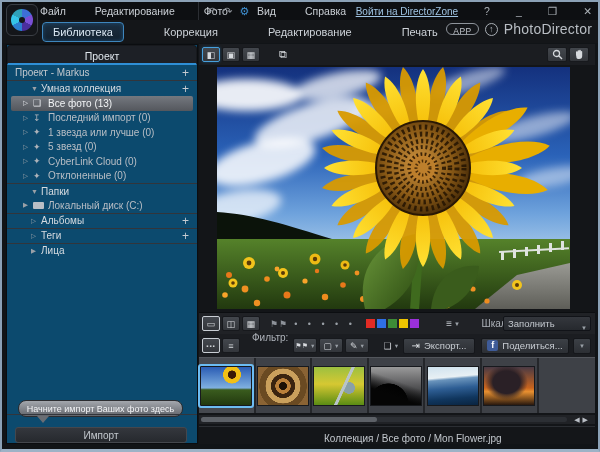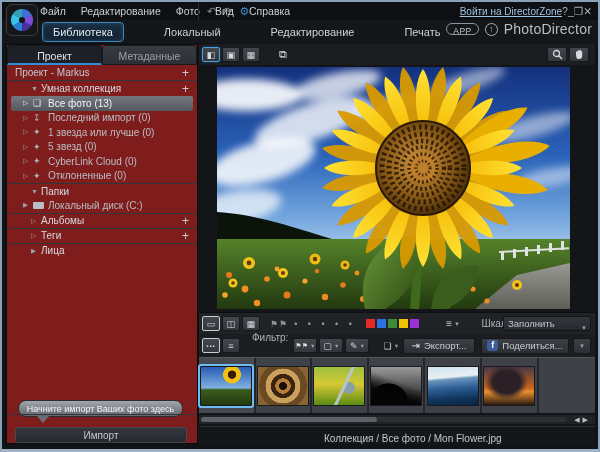--- a/index.html
+++ b/index.html
@@ -2,41 +2,41 @@
 <html><head>
 <meta charset="utf-8">
 <style>
   * { margin:0; padding:0; box-sizing:border-box; }
   html,body { width:600px; height:452px; background:#05070a; font-family:"Liberation Sans", sans-serif; overflow:hidden; }
   .window { position:absolute; inset:0; background:#111417; border:2px solid #8ba1b6; border-bottom:3px solid #9db2c6; }
 
   
   .titlebar { position:absolute; left:0; right:0; top:0; height:18px; background:#0d0f12; }
   .logo { position:absolute; left:4px; top:2px; width:32px; height:32px; background:#14161a; border:1px solid #3a3e44; border-radius:6px; z-index:10; display:flex; align-items:center; justify-content:center; }
-  .menu { position:absolute; left:38px; top:0; height:18px; display:flex; align-items:center; gap:15px; }
+  .menu { position:absolute; left:38px; top:0; height:18px; display:flex; align-items:center; gap:29px; }
   .menu span { font-size:10.5px; color:#c9ced4; cursor:default; }
   .hist { position:absolute; left:196px; top:0; height:18px; display:flex; align-items:center; gap:7px; border-left:1px solid #2b2e33; padding-left:8px; }
   .hist .g { color:#8d9299; font-size:11px; }
   .hist .gear { color:#3f8fd0; font-size:11px; }
-  .tb-right { position:absolute; right:6px; top:0; height:18px; display:flex; align-items:center; gap:0; }
+  .tb-right { position:absolute; right:6px; top:0; height:18px; display:flex; align-items:center; gap:26px; }
   .signin { font-size:10px; color:#9fc3e2; text-decoration:underline; }
   .winctl { font-size:10.5px; color:#aab0b6; }
 
   
   .modebar { position:absolute; left:0; right:0; top:18px; height:23px; background:#141619; }
   .modetabs { position:absolute; left:40px; top:2px; display:flex; align-items:center; }
   .modetab { font-size:11px; color:#cdd2d8; padding:3px 10px; margin-right:30px; }
   .modetab.active { border:1px solid #3e86bd; border-radius:4px; background:linear-gradient(#1b2f42,#12202e); color:#dce9f4; box-shadow:0 0 4px #1c4a6e inset; }
   .brand { position:absolute; right:6px; top:1px; display:flex; align-items:center; gap:6px; }
   .app-badge { font-size:8.5px; color:#c2c7cd; border:1px solid #8e949b; border-radius:8px; padding:2px 6px; height:12px; line-height:11px; letter-spacing:.5px; }
   .upcirc { width:13px; height:13px; border:1.5px solid #aab0b6; border-radius:50%; color:#aab0b6; font-size:9px; line-height:11px; text-align:center; }
   .brandname { font-size:14px; color:#b9bec4; letter-spacing:.2px; }
 
   
-  .sidebar { position:absolute; left:4px; top:42px; width:192px; bottom:5px; background:#7f1d1d; border:1px solid #0b0d10; }
+  .sidebar { position:absolute; left:4px; top:42px; width:192px; bottom:5px; background:#0c4a6e; border:1px solid #0b0d10; }
   .sb-tabs { display:flex; height:20px; }
   .sb-tab { flex:1; font-size:10.5px; text-align:center; line-height:20px; color:#9aa0a7; background:linear-gradient(#383b41,#2c2f35); border:1px solid #17191d; border-radius:4px 4px 0 0; }
   .sb-tab.active { background:#1d2averaging026; background:#1d2026; color:#dfe6ec; border-bottom:2px solid #2f8fd6; }
   .sb-row { position:relative; display:flex; align-items:center; height:14px; padding-left:8px; color:#b9bec5; font-size:10px; }
   .sb-section { height:15px; border-top:1px solid #32353b; color:#d4d9de;padding-left:24px; }
   .sb-section .hdr { font-size:10px; color:#d6dbe0; }
   .proj-row { height:16px; border-bottom:1px solid #32353b; color:#c3c8ce; font-size:10px; }
   .plus { position:absolute; right:8px; top:50%; transform:translateY(-50%); color:#c6cbd1; font-size:12px; line-height:10px; }
   .tw { width:10px; color:#9aa0a7; font-size:7px; }
   .tw.sm { font-size:6.5px; }
@@ -129,35 +129,34 @@
       <span class="winctl">?</span>
       <span class="winctl">_</span>
       <span class="winctl">❒</span>
       <span class="winctl">✕</span>
     </div>
   </div>
 
   <div class="modebar">
     <div class="modetabs">
       <span class="modetab active">Библиотека</span>
-      <span class="modetab">Локальный</span>
+      <span class="modetab">Коррекция</span>
       <span class="modetab">Редактирование</span>
       <span class="modetab">Печать</span>
     </div>
     <div class="brand">
       <span class="app-badge">APP</span>
       <span class="upcirc">↑</span>
       <span class="brandname">PhotoDirector</span>
     </div>
   </div>
 
   <div class="sidebar">
     <div class="sb-tabs">
       <div class="sb-tab active">Проект</div>
-      <div class="sb-tab">Метаданные</div>
     </div>
 
     <div class="sb-row proj-row">
       <span>Проект - Markus</span>
       <span class="plus">+</span>
     </div>
 
     <div class="sb-row sb-section" style="border-top:none;">
       <span class="tw">▼</span>
       <span class="hdr">Умная коллекция</span>

